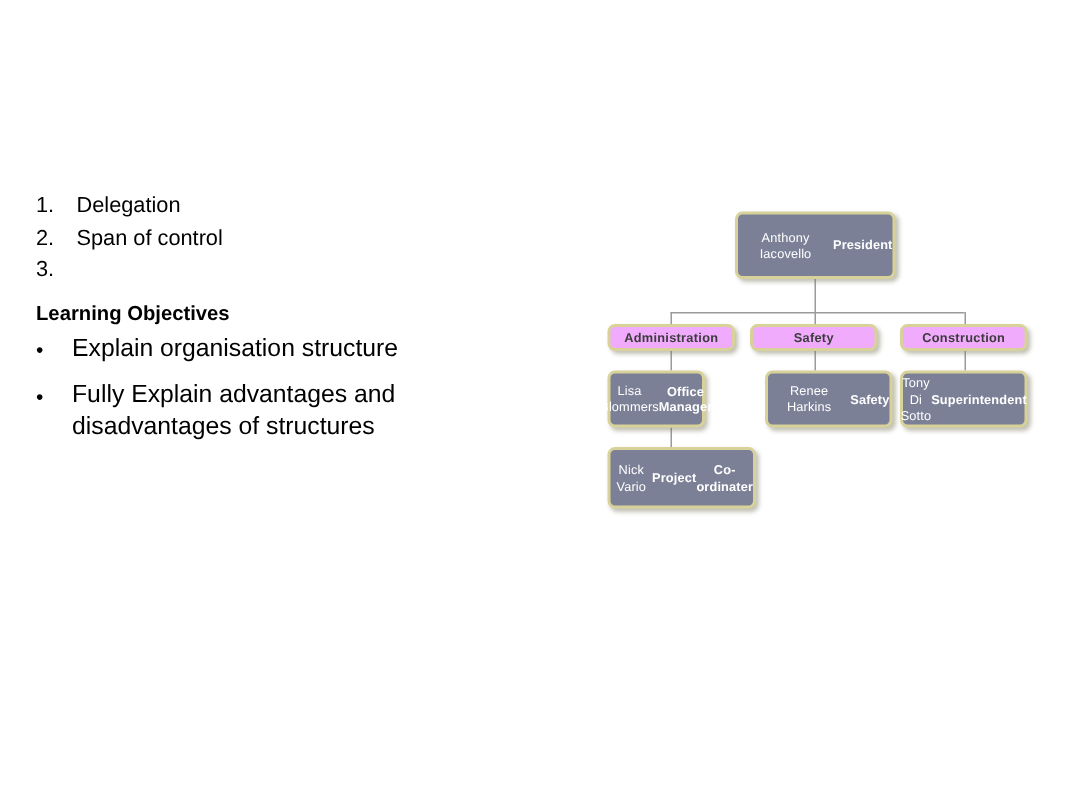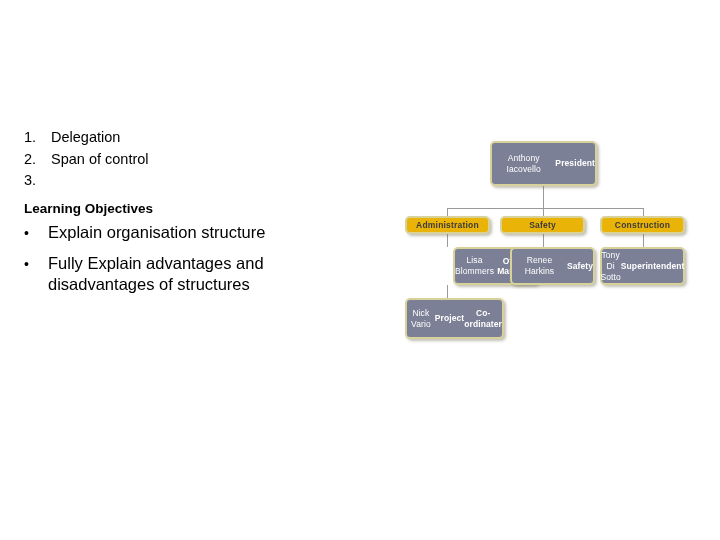--- a/index.html
+++ b/index.html
@@ -120,21 +120,21 @@
     letter-spacing: 0.1px;
   }
   .node-person .n-role {
     font-size: 8.5px;
     font-weight: bold;
     line-height: 10.5px;
     letter-spacing: 0.1px;
   }
 
   .node-dept {
-    background: #eab308;
+    background: #f0abfc;
     border: 2px solid #d8d29a;
     color: #3c3c3c;
     text-align: center;
   }
   .node-dept .n-label {
     font-size: 8.5px;
     font-weight: bold;
     line-height: 11px;
     letter-spacing: 0.2px;
   }
@@ -196,21 +196,21 @@
   <div class="node node-dept" style="left:15px; top:86px; width:85px; height:18px;">
     <span class="n-label">Administration</span>
   </div>
   <div class="node node-dept" style="left:110px; top:86px; width:85px; height:18px;">
     <span class="n-label">Safety</span>
   </div>
   <div class="node node-dept" style="left:210px; top:86px; width:85px; height:18px;">
     <span class="n-label">Construction</span>
   </div>
 
-  <div class="node node-person" style="left:15px; top:117px; width:85px; height:38px;margin-left:48px;">
+  <div class="node node-person" style="left:15px; top:117px; width:65px; height:38px;">
     <span class="n-name">Lisa Blommers</span>
     <span class="n-role">Office Manager</span>
   </div>
   <div class="node node-person" style="left:120px; top:117px; width:85px; height:38px;">
     <span class="n-name">Renee Harkins</span>
     <span class="n-role">Safety</span>
   </div>
   <div class="node node-person" style="left:210px; top:117px; width:85px; height:38px;">
     <span class="n-name">Tony Di Sotto</span>
     <span class="n-role">Superintendent</span>

